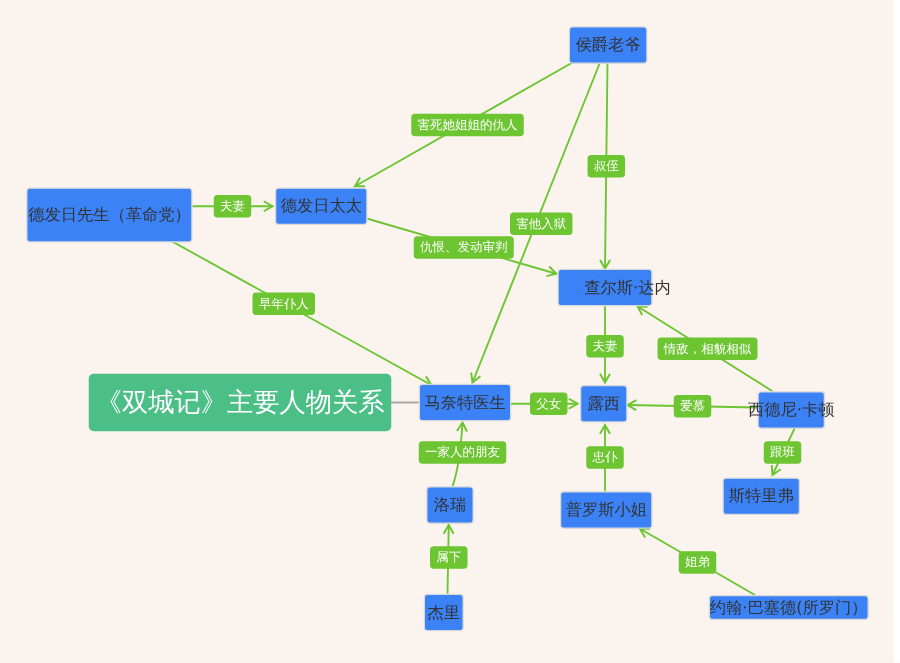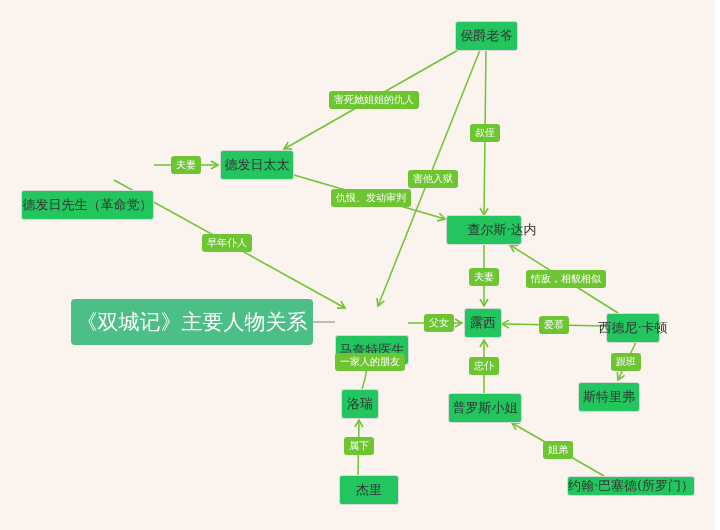--- a/index.html
+++ b/index.html
@@ -4,21 +4,21 @@
   <style>
     html, body { margin: 0; padding: 0; }
     body {
       width: 720px; height: 530px; position: relative; overflow: hidden;
       background: #fbf3ee;
       font-family: "DejaVu Sans", "Liberation Sans", sans-serif;
     }
     .edge-strip { position: absolute; left: 715px; top: 0; width: 5px; height: 530px; background: #ffffff; }
     svg.edges { position: absolute; left: 0; top: 0; }
     .node {
-      position: absolute; background: #22c55e; border: 1px solid #d9d9d9; border-radius: 3px;
+      position: absolute; background: #3b82f6; border: 1px solid #d9d9d9; border-radius: 3px;
       box-sizing: border-box; display: flex; align-items: center; justify-content: center;
       font-size: 13px; color: #333333; white-space: nowrap; text-align: center;
     }
     .root {
       position: absolute; background: #4cbf87; border-radius: 4px; color: #ffffff;
       font-size: 21px; display: flex; align-items: center; justify-content: center;
       box-sizing: border-box; white-space: nowrap;
     }
     .label {
       position: absolute; background: #6cc531; color: #ffffff; font-size: 10px;
@@ -67,29 +67,29 @@
   <line x1="358" y1="475" x2="359" y2="420" stroke="#6cc531" stroke-width="1.5" marker-end="url(#arr)"></line>
 
   <line x1="484" y1="393" x2="484" y2="340" stroke="#6cc531" stroke-width="1.5" marker-end="url(#arr)"></line>
 
   <line x1="604" y1="476" x2="512" y2="423" stroke="#6cc531" stroke-width="1.5" marker-end="url(#arr)"></line>
 </svg>
 
 <div class="root" style="left:51px;top:299px;width:242px;height:46px;margin-left:20px;">《双城记》主要人物关系</div>
 
 <div class="node" style="left:455px;top:21px;width:63px;height:30px;">侯爵老爷</div>
-<div class="node" style="left:21px;top:150px;width:133px;height:30px;margin-top:40px;">德发日先生（革命党）</div>
+<div class="node" style="left:21px;top:150px;width:133px;height:44px;">德发日先生（革命党）</div>
 <div class="node" style="left:220px;top:150px;width:74px;height:30px;">德发日太太</div>
 <div class="node" style="left:446px;top:215px;width:76px;height:30px;padding-left:36px;">查尔斯·达内</div>
-<div class="node" style="left:335px;top:307px;width:74px;height:30px;margin-top:28px;">马奈特医生</div>
+<div class="node" style="left:335px;top:307px;width:74px;height:30px;">马奈特医生</div>
 <div class="node" style="left:464px;top:308px;width:38px;height:30px;">露西</div>
 <div class="node" style="left:606px;top:313px;width:54px;height:30px;">西德尼·卡顿</div>
 <div class="node" style="left:578px;top:382px;width:62px;height:30px;">斯特里弗</div>
 <div class="node" style="left:341px;top:389px;width:38px;height:30px;">洛瑞</div>
-<div class="node" style="left:339px;top:475px;width:60px;height:30px;">杰里</div>
+<div class="node" style="left:339px;top:475px;width:32px;height:30px;">杰里</div>
 <div class="node" style="left:448px;top:393px;width:74px;height:30px;">普罗斯小姐</div>
 <div class="node" style="left:567px;top:476px;width:128px;height:20px;">约翰·巴塞德(所罗门）</div>
 
 <div class="label" style="left:171px;top:156px;">夫妻</div>
 <div class="label" style="left:329px;top:91px;">害死她姐姐的仇人</div>
 <div class="label" style="left:470px;top:124px;">叔侄</div>
 <div class="label" style="left:408px;top:170px;">害他入狱</div>
 <div class="label" style="left:331px;top:189px;">仇恨、发动审判</div>
 <div class="label" style="left:202px;top:234px;">早年仆人</div>
 <div class="label" style="left:469px;top:268px;">夫妻</div>

